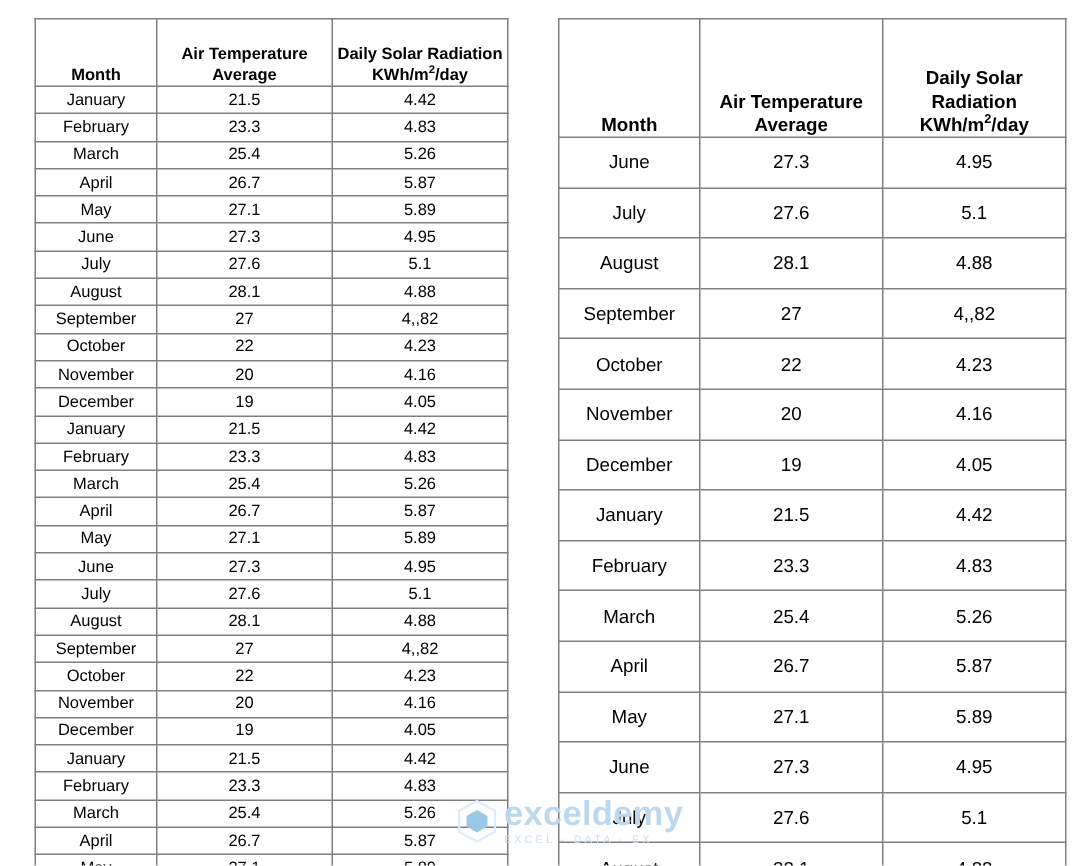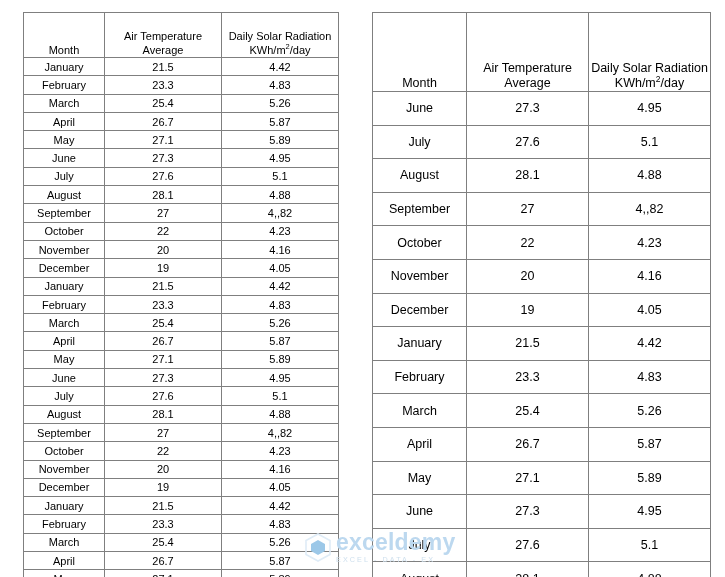--- a/index.html
+++ b/index.html
@@ -31,21 +31,21 @@
   table.data-table th {
     border: 1px solid #7f7f7f;
     text-align: center;
     vertical-align: middle;
     padding: 0;
     font-weight: normal;
     color: #000000;
     background: #ffffff;
   }
   table.data-table thead th {
-    font-weight: normal;
+    font-weight: bold;
     vertical-align: bottom;
     line-height: 1.22;
   }
   .hdr-line { display: block; }
   sup {
     font-size: 0.68em;
     vertical-align: super;
     line-height: 0;
   }
 

